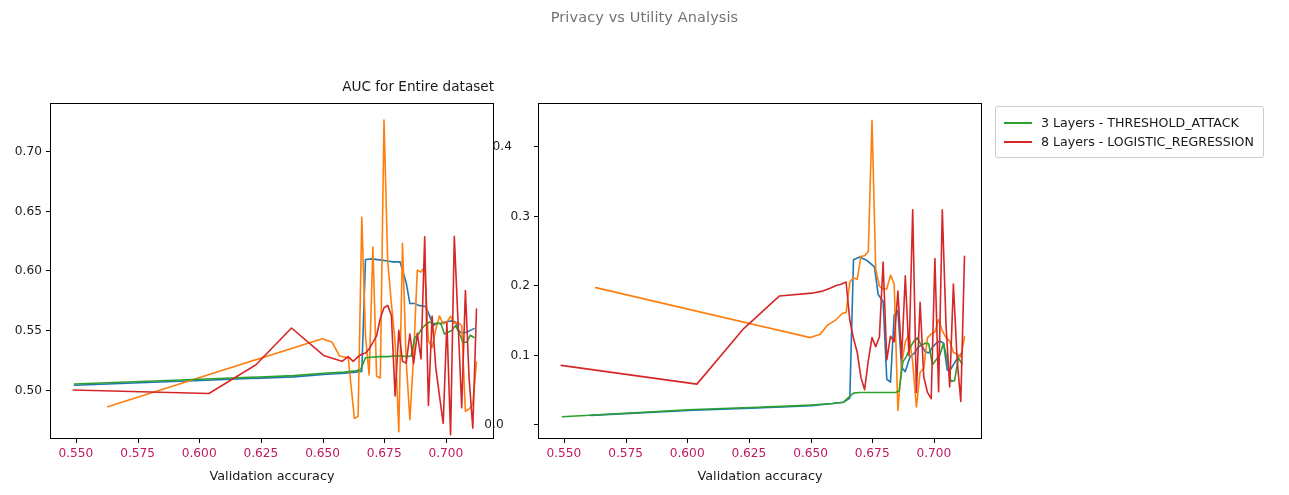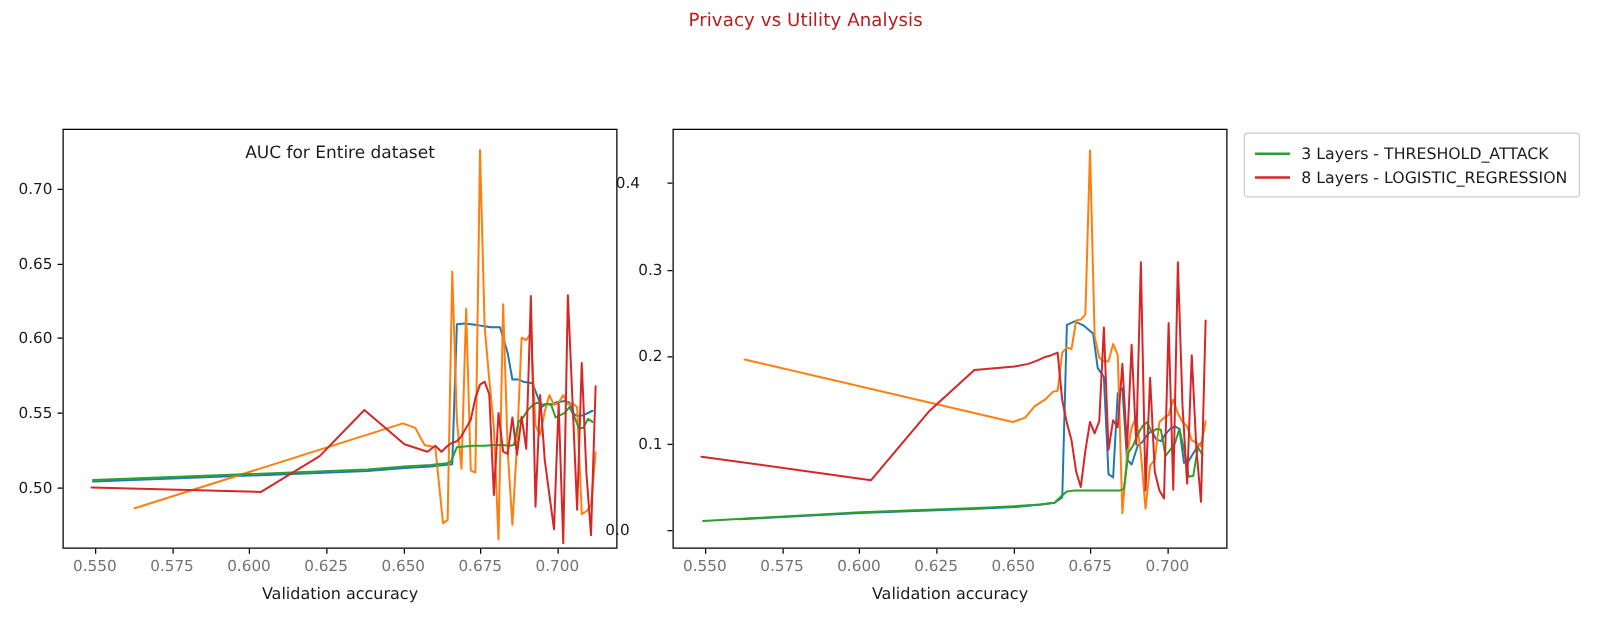--- a/index.html
+++ b/index.html
@@ -21,50 +21,49 @@
     width: 1289px;
     height: 495px;
   }
   .fig-title {
     position: absolute;
     left: 0;
     top: 9px;
     width: 1289px;
     text-align: center;
     font-size: 14.5px;
-    color: #b91c1c;
+    color: #737373;
     letter-spacing: 0.1px;
   }
   .subplot-title {
     position: absolute;
-    text-align: center;
+    text-align: right;
     font-size: 13.6px;
     color: #1a1a1a;
     white-space: nowrap;
-    margin-top: 36px;
   }
   .axes {
     position: absolute;
     box-sizing: border-box;
     border: 1.05px solid #000000;
     background: transparent;
   }
   .axes svg { display: block; }
   .tick-label-y {
     position: absolute;
     font-size: 12.2px;
     color: #1a1a1a;
     text-align: right;
     white-space: nowrap;
     transform: translateY(-50%);
   }
   .tick-label-x {
     position: absolute;
     font-size: 12.2px;
-    color: #737373;
+    color: #be185d;
     text-align: center;
     white-space: nowrap;
     transform: translateX(-50%);
   }
   .tick-mark {
     position: absolute;
     background: #000000;
   }
   .tick-mark.y { width: 4.0px; height: 1.05px; }
   .tick-mark.x { width: 1.05px; height: 4.0px; }

